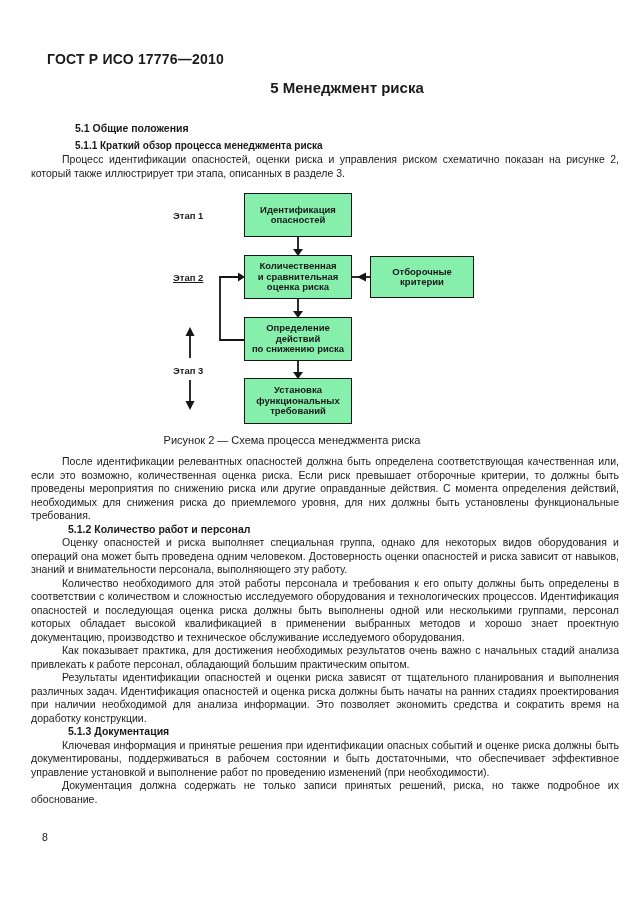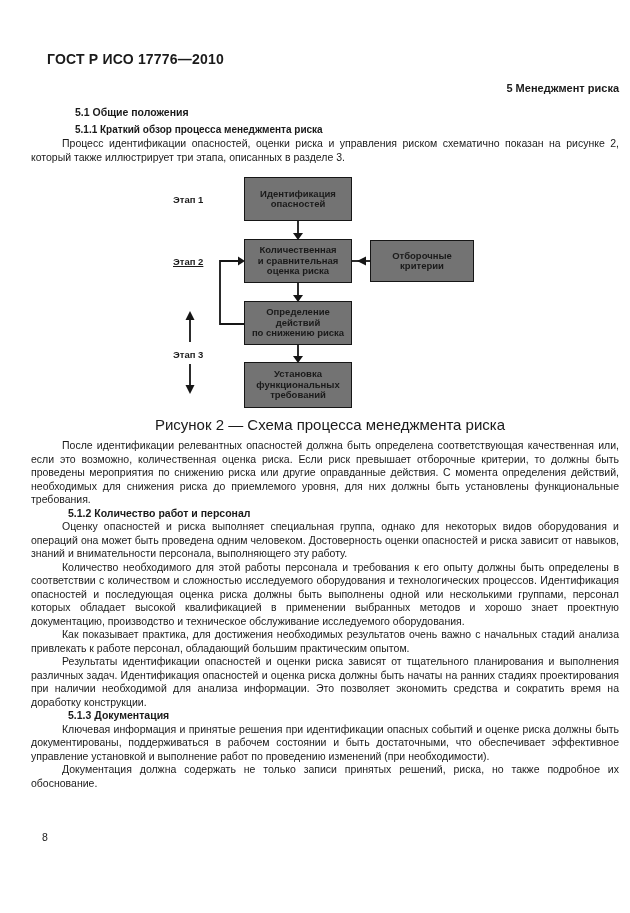--- a/index.html
+++ b/index.html
@@ -16,22 +16,22 @@
     position:absolute;top:51px;left:47px;
     font-size:14px;font-weight:bold;letter-spacing:.2px;
     white-space:nowrap;
   }
   .content{
     position:absolute;top:80px;left:31px;width:588px;
     font-size:10.5px;line-height:13.5px;
     text-align:justify;
   }
   .h1{
-    font-size:11px;font-weight:bold;line-height:16px;
-    margin:0 0 10px 44px;text-align:right;
+    font-size:15px;font-weight:bold;line-height:16px;
+    margin:0 0 26px 44px;text-align:center;
   }
   .h2{
     font-size:10.5px;font-weight:bold;line-height:13px;
     margin:0 0 4px 44px;text-align:left;
   }
   .h3{
     font-size:10px;font-weight:bold;line-height:13px;
     margin:0 0 1px 44px;text-align:left;
   }
   p.body{margin:0;text-indent:31px;}
@@ -39,34 +39,34 @@
   
   .figure{
     position:relative;
     width:630px;height:272px;
     margin:0 0 3px -31px;
   }
   .figure svg{position:absolute;top:0;left:0;}
   .fbox{
     position:absolute;
     border:1.8px solid #161616;
-    background:#737373;
+    background:#86efac;
     display:flex;align-items:center;justify-content:center;
     text-align:center;
     font-size:9.5px;font-weight:bold;line-height:10.5px;
     white-space:pre-line;
     box-sizing:border-box;
   }
   .stage-label{
     position:absolute;
     font-size:9.5px;font-weight:bold;white-space:nowrap;
   }
   .fig-caption{
     position:absolute;left:0;top:254px;width:584px;
-    text-align:center;font-size:15px;padding-left:38px;
+    text-align:center;font-size:11px;
   }
   .page-number{
     position:absolute;left:42px;top:831px;
     font-size:10.5px;
   }
 </style>
 </head>
 <body>
 
 <div class="page">

